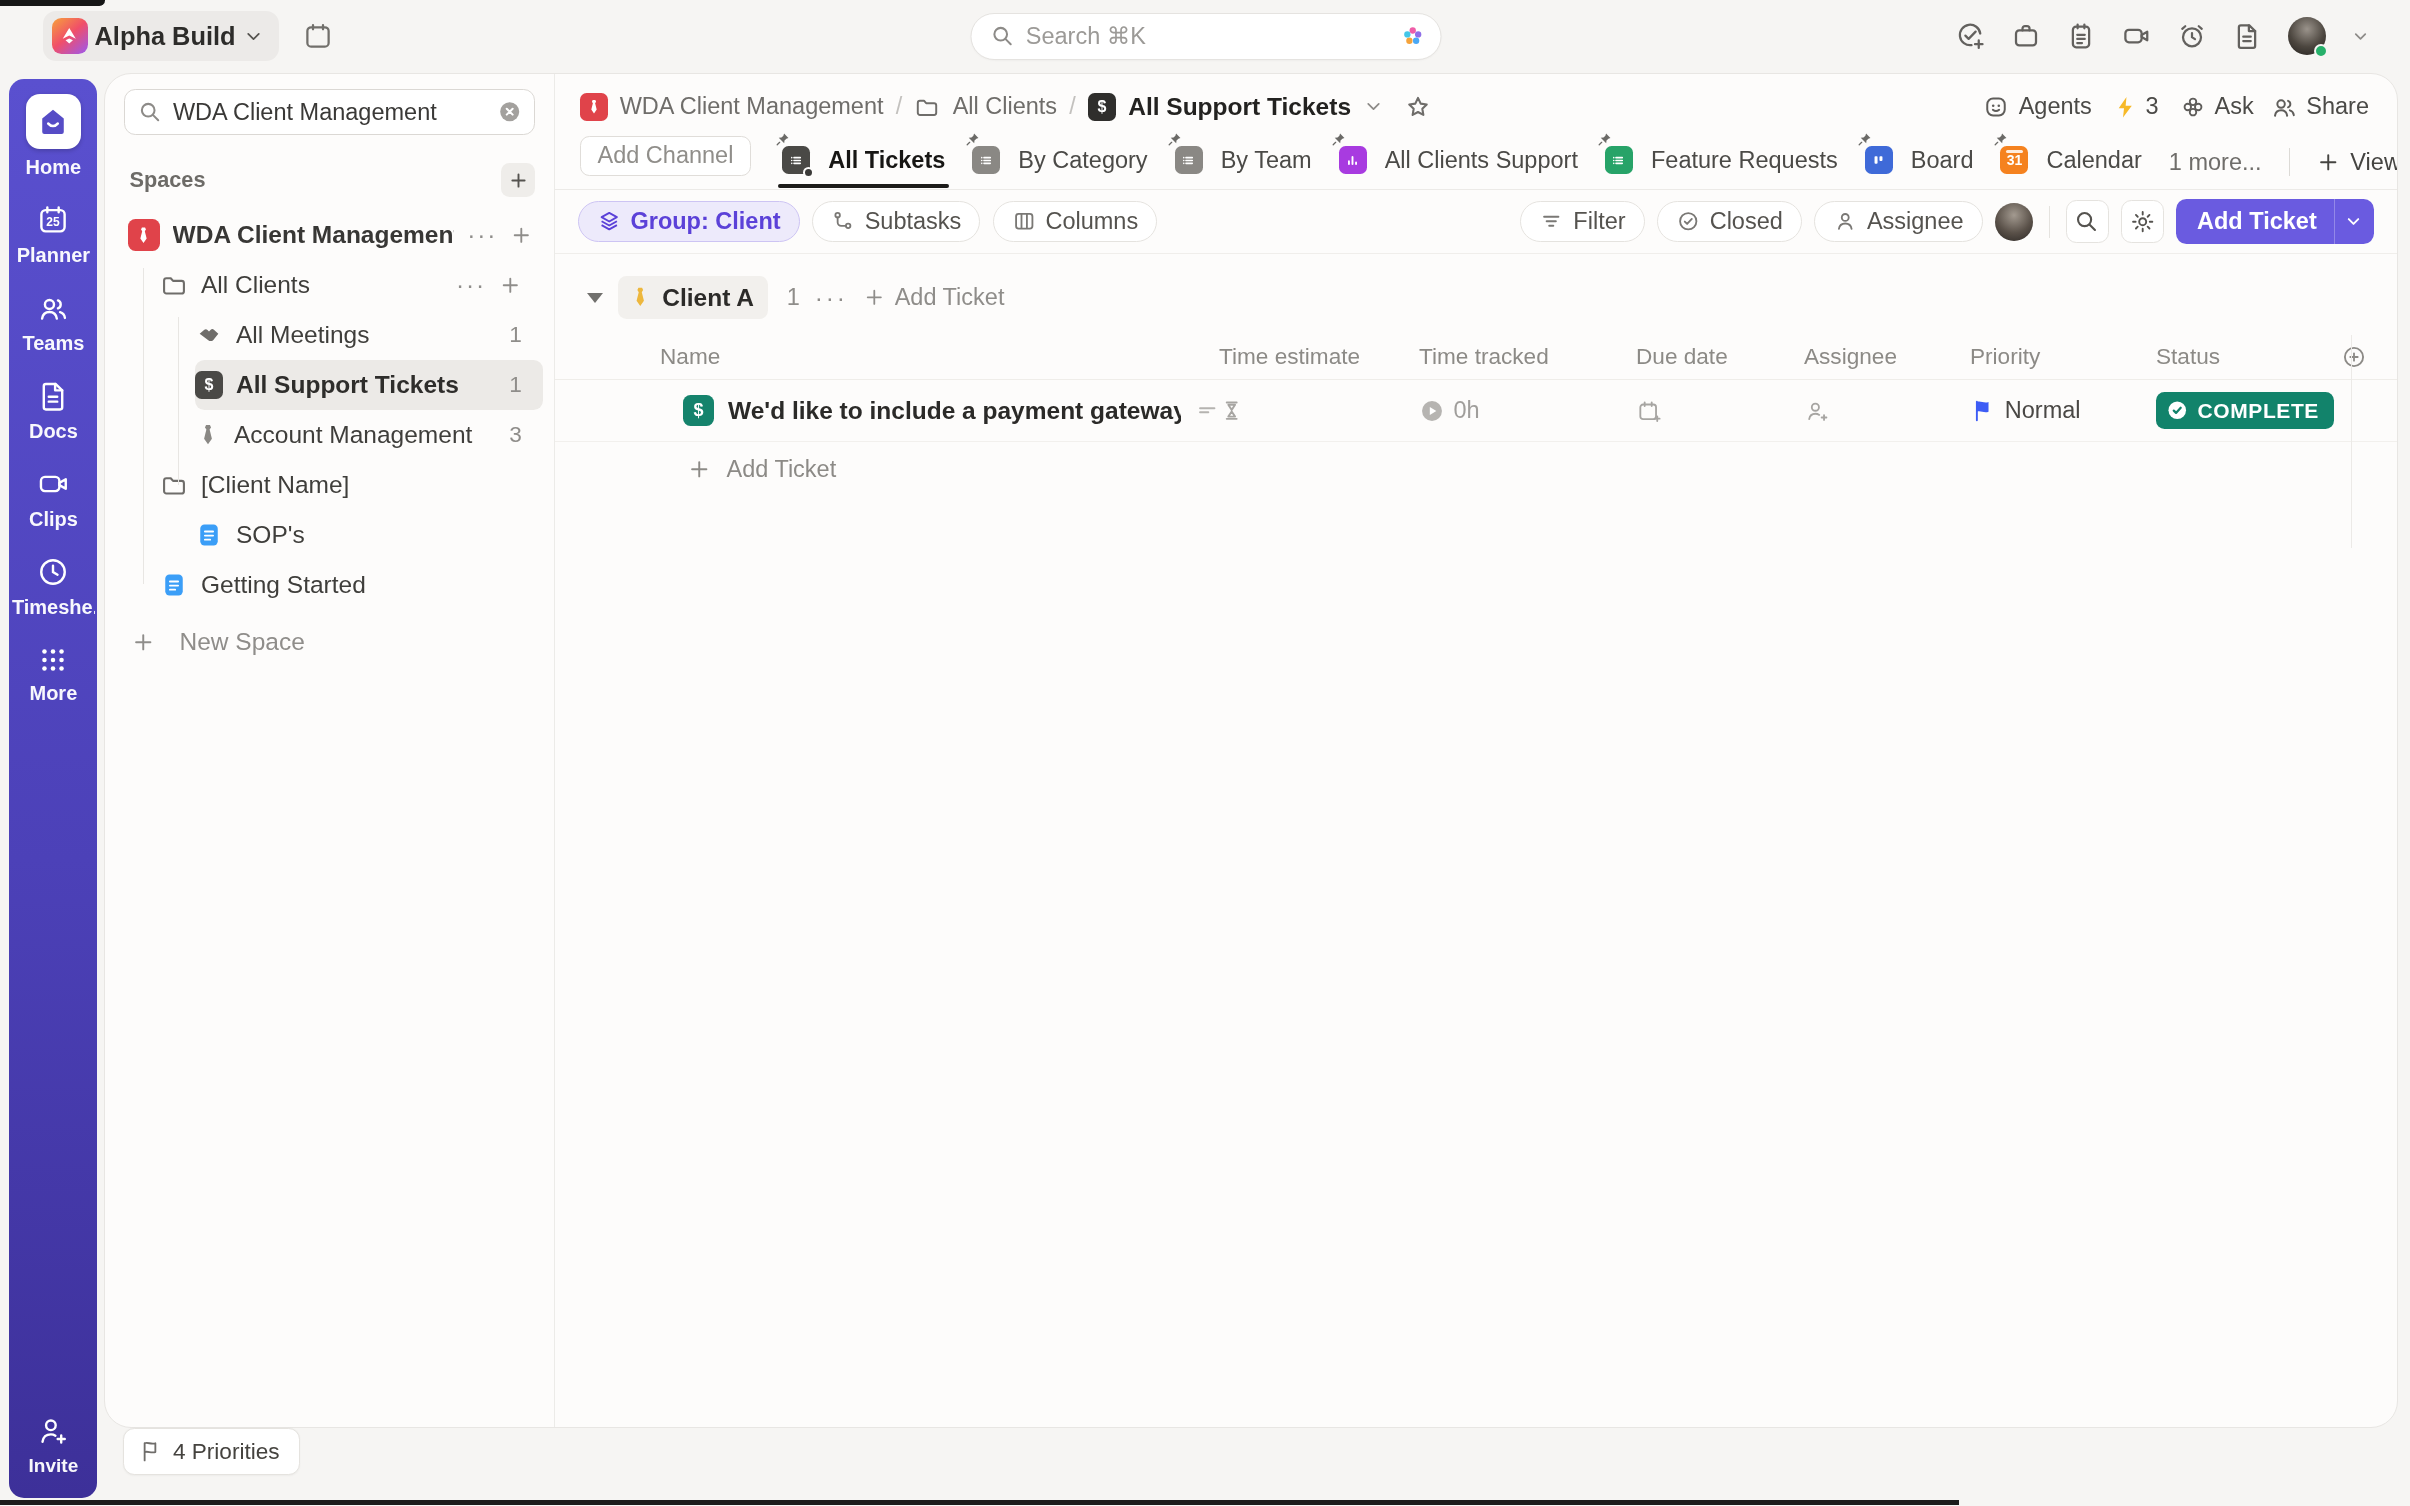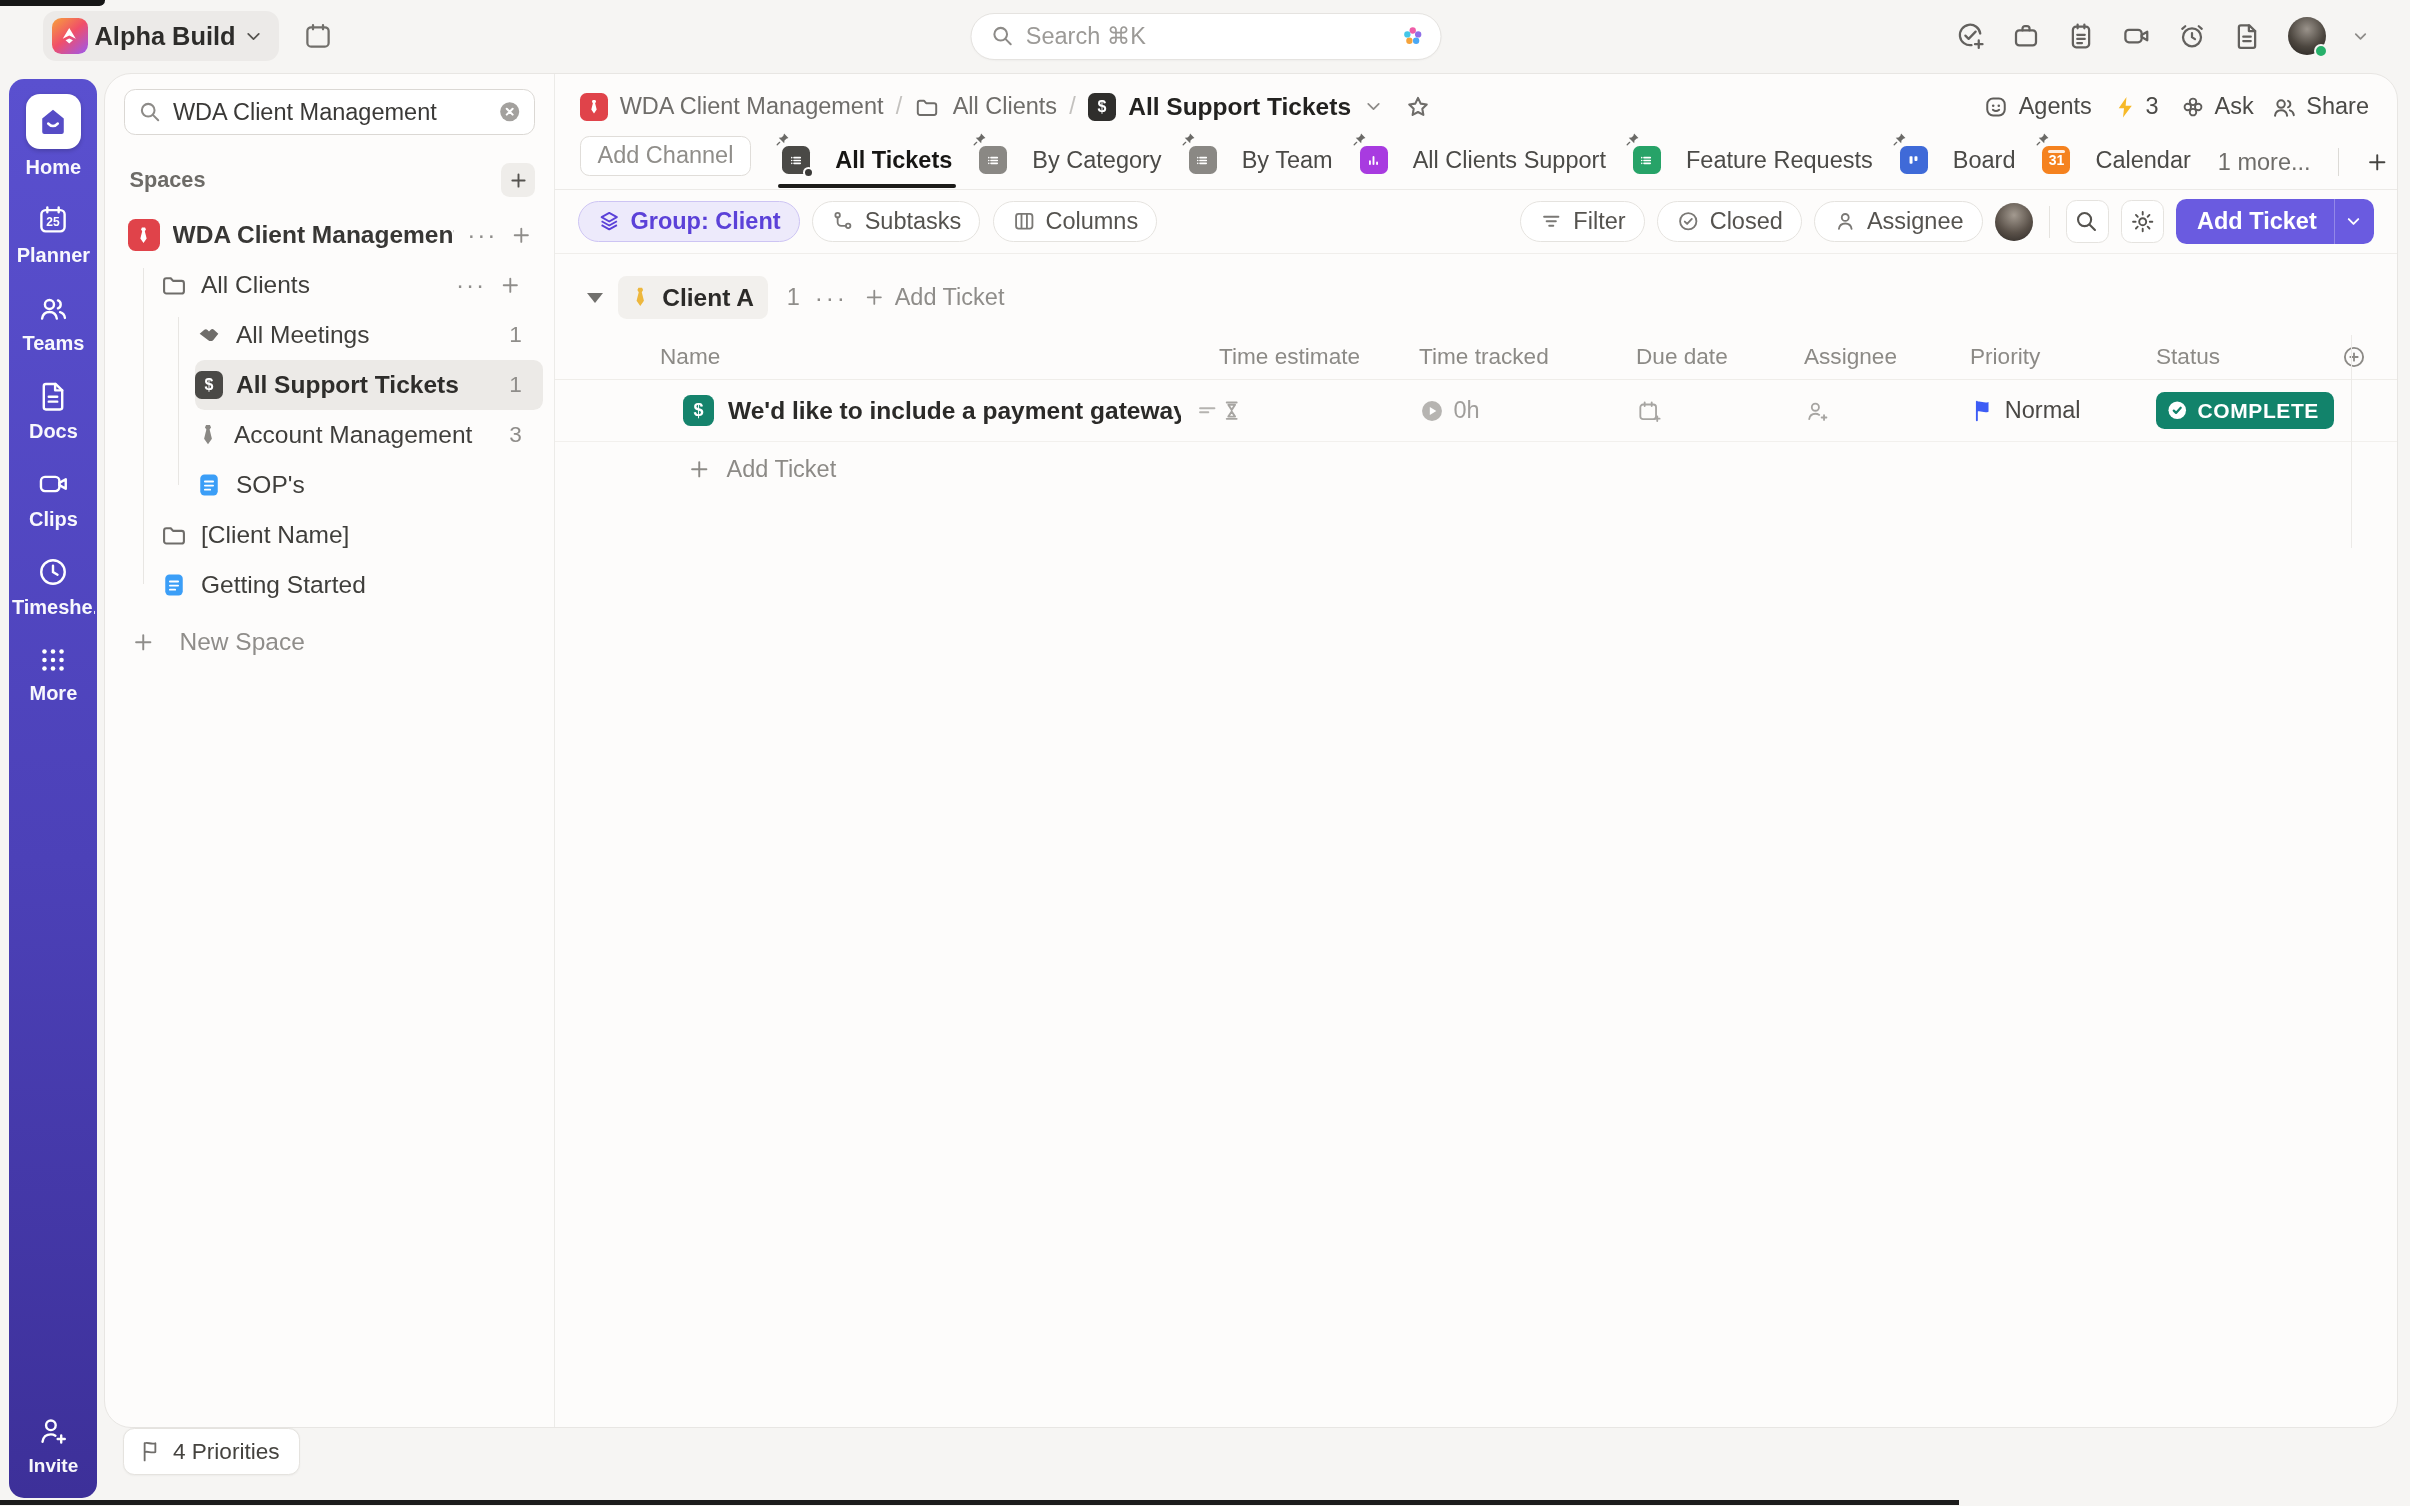--- a/index.html
+++ b/index.html
@@ -74,21 +74,21 @@
   .crumb-txt { font-size:23.5px; color:#6f6d6a; cursor:pointer; }
   .crumb-sep { color:#c3c1be; font-size:23.5px; }
   .crumb-cur { font-size:24.5px; font-weight:700; color:#232220; cursor:pointer; }
   .crumb-actions { margin-left:auto; display:flex; align-items:center; gap:16px; }
   .hact { display:flex; align-items:center; gap:8.5px; font-size:23.5px; color:#4b4a47; cursor:pointer; }
   .hact svg { color:#5f5d5a; }
   .boost { display:flex; align-items:center; gap:7.5px; font-size:23.5px; color:#4b4a47; cursor:pointer; margin:0 5.6px; }
 
   .tabs-row { height:56px; display:flex; align-items:flex-start; padding:1.9px 28px 0 24.5px; gap:27px; border-bottom:0.9px solid #eceae7; }
   .add-channel { height:40px; border:1.9px solid #e0ddd9; border-radius:9.4px; display:flex; align-items:center; padding:0 17px; font-size:23.5px; color:#908e8a; background:#fff; cursor:pointer; margin-right:3.8px; flex:none; }
-  .tab { position:relative; display:flex; align-items:center; gap:25px; font-size:23.5px; color:#4b4a47; height:49px; cursor:pointer; flex:none; }
+  .tab { position:relative; display:flex; align-items:center; gap:18px; font-size:23.5px; color:#4b4a47; height:49px; cursor:pointer; flex:none; }
   .tab .pin { position:absolute; left:-7.5px; top:-3.8px; color:#6b6a67; }
   .tab.active { color:#171614; font-weight:700; }
   .tab.active::after { content:""; position:absolute; left:-3.8px; right:-3.8px; bottom:-2.8px; height:3.8px; background:#1c1b19; border-radius:1.9px; }
   .tab-more { font-size:23.5px; color:#6f6d6a; align-self:center; cursor:pointer; flex:none; }
   .vdiv { width:0.9px; height:28px; background:#dcdad6; align-self:center; flex:none; }
   .view-btn { display:flex; align-items:center; gap:9.4px; font-size:23.5px; color:#454441; align-self:center; cursor:pointer; flex:none; }
   .gray-list { background:#8a8884; position:relative; }
   .dark-list { background:#4a4946; position:relative; }
   .dot-badge { position:absolute; right:-3.8px; bottom:-3.8px; width:11.3px; height:11.3px; border-radius:50%; background:#3b3a38; border:2.8px solid #fdfcfb; }
 
@@ -389,37 +389,37 @@
         <div class="trow ind3">
           <span>
               <svg width="26" height="26" viewBox="0 0 24 24">
                 <path fill="#8a8884" d="M10.2 2.8h3.6l1 2.2-1.3 2 2.1 8.4-3.6 5.2-3.6-5.2 2.1-8.4-1.3-2z"></path>
               </svg>
             </span>
           <span class="grow">Account Management</span>
           <span class="count">3</span>
         </div>
 
+        <div class="trow ind2">
+          <span>
+              <svg width="28" height="28" viewBox="0 0 24 24" fill="none" stroke="#6f6d6a" stroke-width="1.8" stroke-linejoin="round">
+                <path d="M3.5 8.2c0-1.1.9-2 2-2h3.7l2 2.3h7.3c1.1 0 2 .9 2 2v6.8c0 1.1-.9 2-2 2H5.5c-1.1 0-2-.9-2-2z"></path>
+              </svg>
+            </span>
+          <span class="grow">[Client Name]</span>
+        </div>
+
         <div class="trow ind3">
           <span>
               <svg width="28" height="28" viewBox="0 0 24 24">
                 <rect x="4.5" y="3" width="15" height="18" rx="3.6" fill="#3b9ef7"></rect>
                 <path d="M8.5 9h7M8.5 12.5h7M8.5 16h4.5" stroke="#fff" stroke-width="1.6" stroke-linecap="round"></path>
               </svg>
             </span>
           <span class="grow">SOP's</span>
-        </div>
-
-        <div class="trow ind2">
-          <span>
-              <svg width="28" height="28" viewBox="0 0 24 24" fill="none" stroke="#6f6d6a" stroke-width="1.8" stroke-linejoin="round">
-                <path d="M3.5 8.2c0-1.1.9-2 2-2h3.7l2 2.3h7.3c1.1 0 2 .9 2 2v6.8c0 1.1-.9 2-2 2H5.5c-1.1 0-2-.9-2-2z"></path>
-              </svg>
-            </span>
-          <span class="grow">[Client Name]</span>
         </div>
 
         <div class="trow ind2">
           <span>
               <svg width="28" height="28" viewBox="0 0 24 24">
                 <rect x="4.5" y="3" width="15" height="18" rx="3.6" fill="#3b9ef7"></rect>
                 <path d="M8.5 9h7M8.5 12.5h7M8.5 16h4.5" stroke="#fff" stroke-width="1.6" stroke-linecap="round"></path>
               </svg>
             </span>
           <span class="grow">Getting Started</span>

